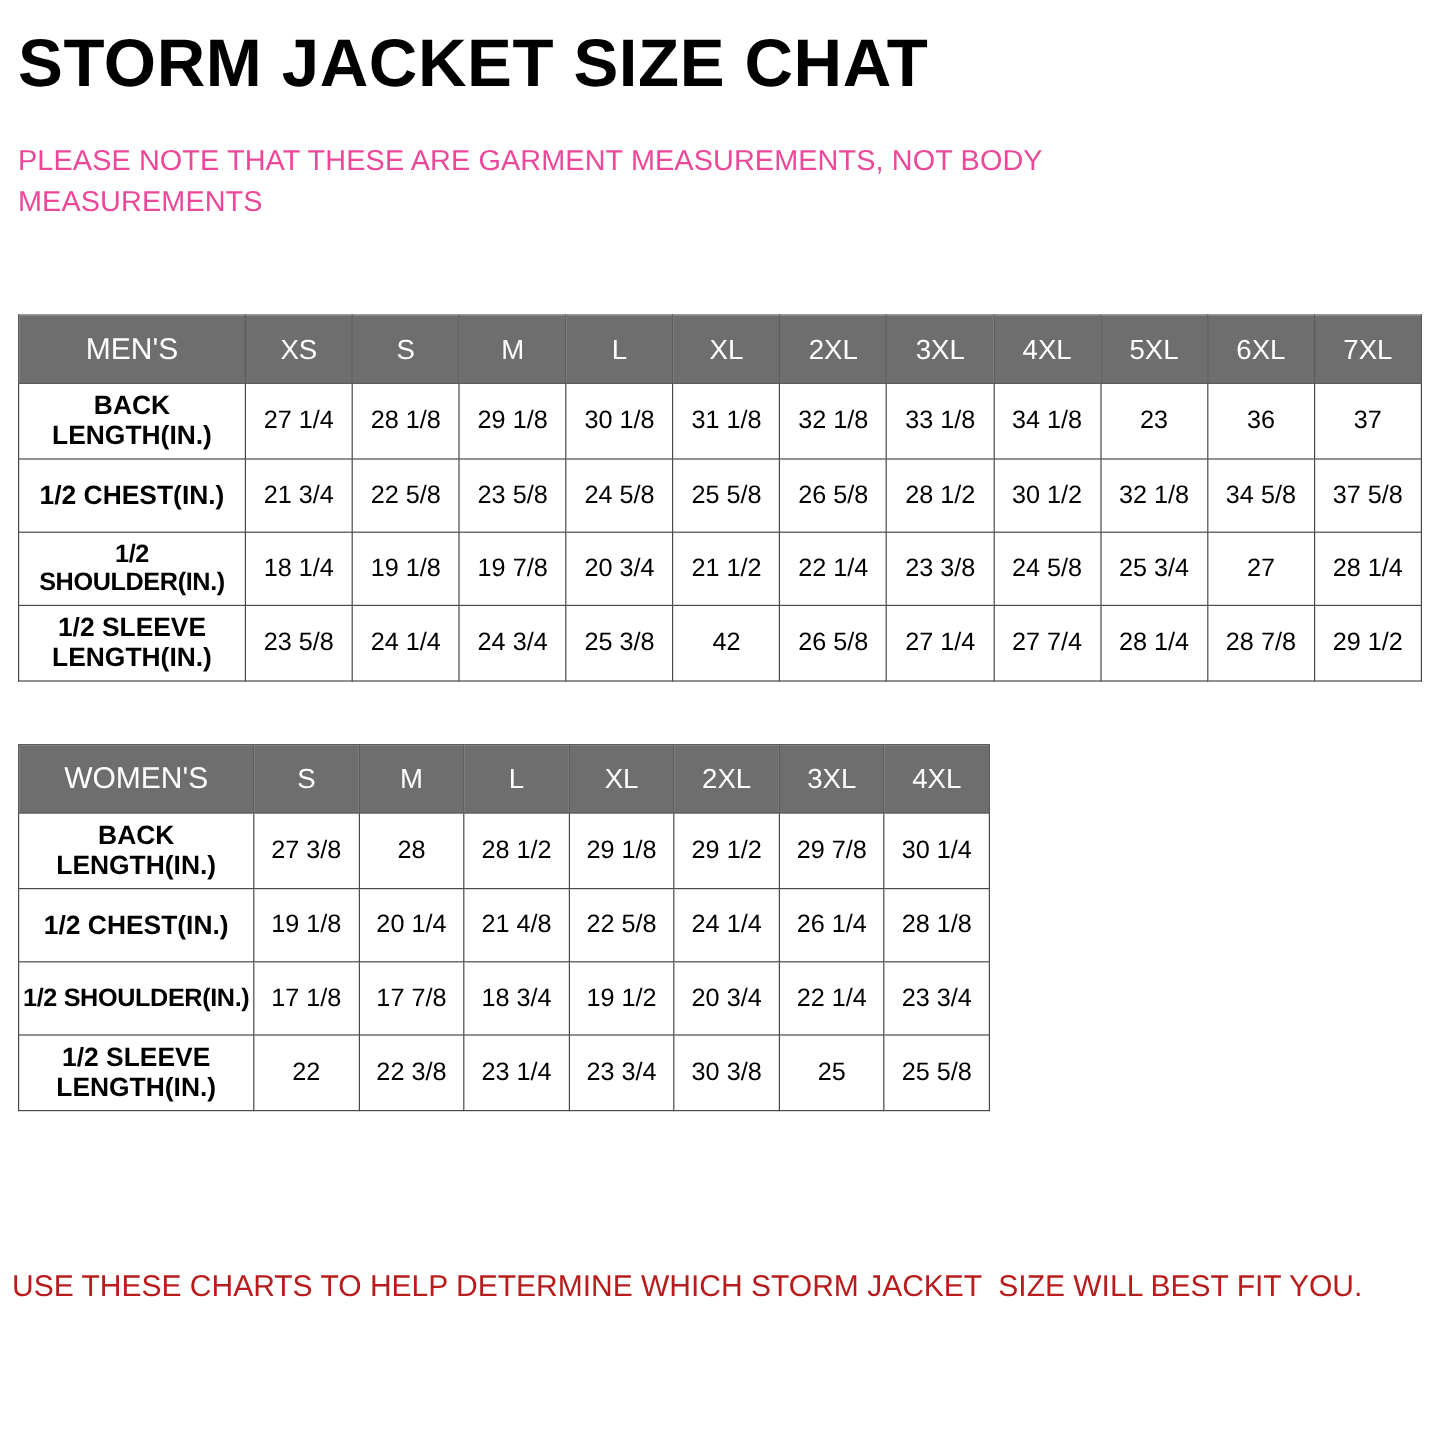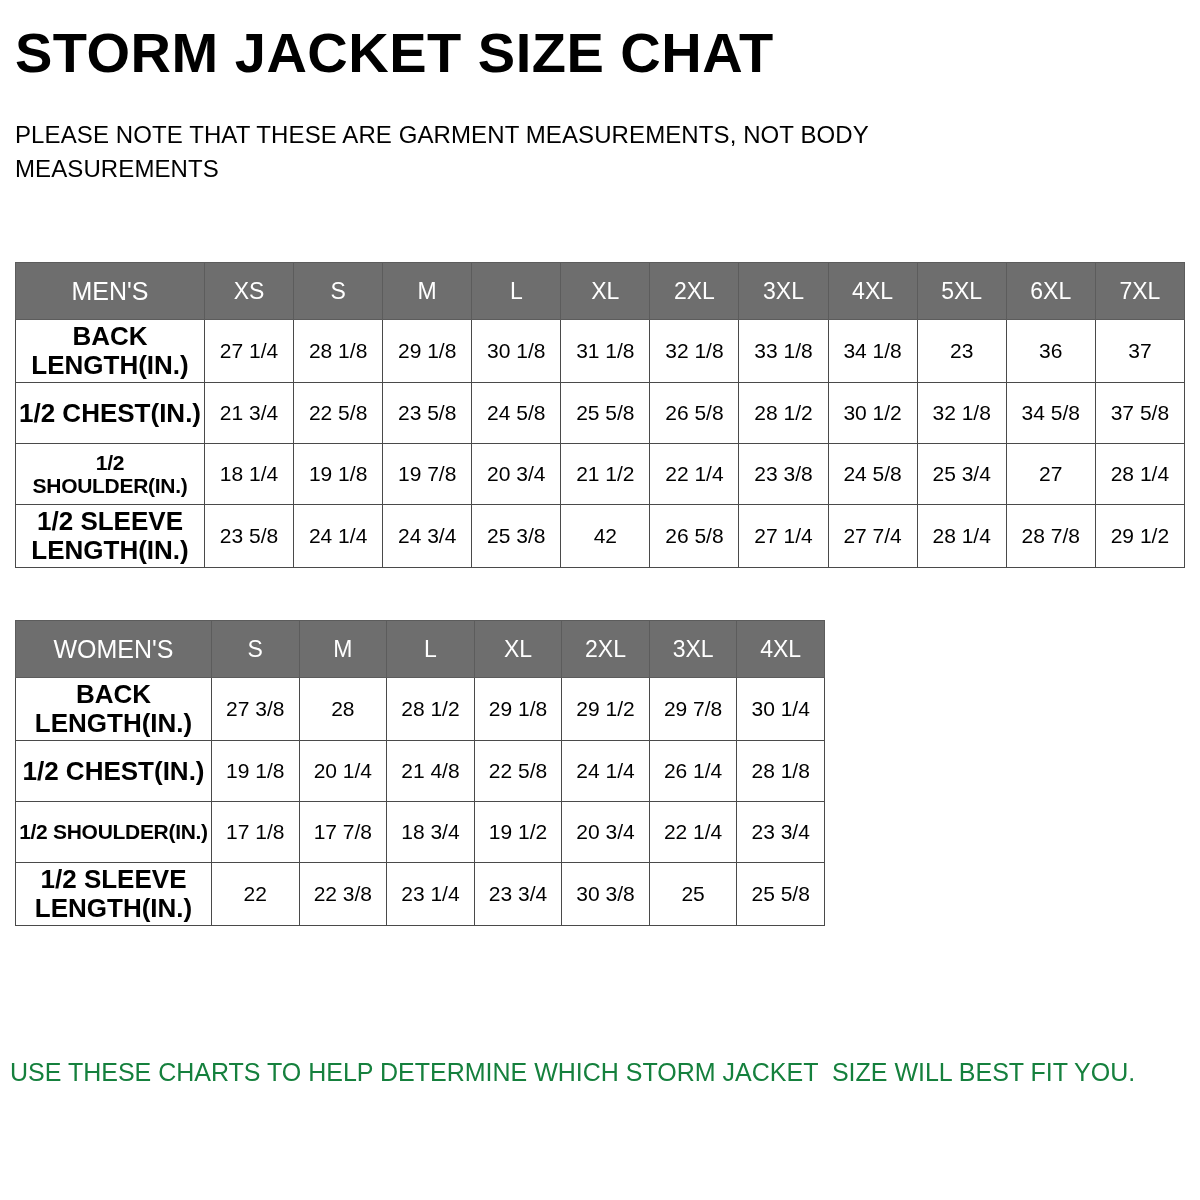--- a/index.html
+++ b/index.html
@@ -37,21 +37,21 @@
   }
 
   
   .note-top {
     position: absolute;
     left: 15px;
     top: 118px;
     width: 960px;
     font-size: 24px;
     font-weight: normal;
-    color: #000000;
+    color: #ec4899;
     line-height: 1.42;
     letter-spacing: 0.1px;
   }
 
   
   table.size-table {
     position: absolute;
     border-collapse: collapse;
     table-layout: fixed;
     background: #ffffff;
@@ -74,21 +74,21 @@
   }
   table.size-table thead th.group-head {
     font-size: 25px;
   }
   table.size-table tbody td {
     font-size: 21px;
     background: #ffffff;
   }
   table.size-table tbody td.row-label {
     font-weight: bold;
-    font-size: 26px;
+    font-size: 22px;
     line-height: 1.12;
     padding: 2px 1px;
   }
   table.size-table tbody td.row-label.tight {
     font-size: 21px;
     letter-spacing: -0.3px;
   }
 
   
   #mens-table {
@@ -109,21 +109,21 @@
   #womens-table tbody tr.r-short td { height: 56px; }
 
   
   .note-bottom {
     position: absolute;
     left: 10px;
     top: 1058px;
     width: 1180px;
     font-size: 25px;
     font-weight: normal;
-    color: #15803d;
+    color: #b91c1c;
     letter-spacing: 0px;
     white-space: pre;
   }
 </style>
 </head>
 <body>
 
 <div class="page">
 
   <div class="title">STORM JACKET SIZE CHAT</div>

